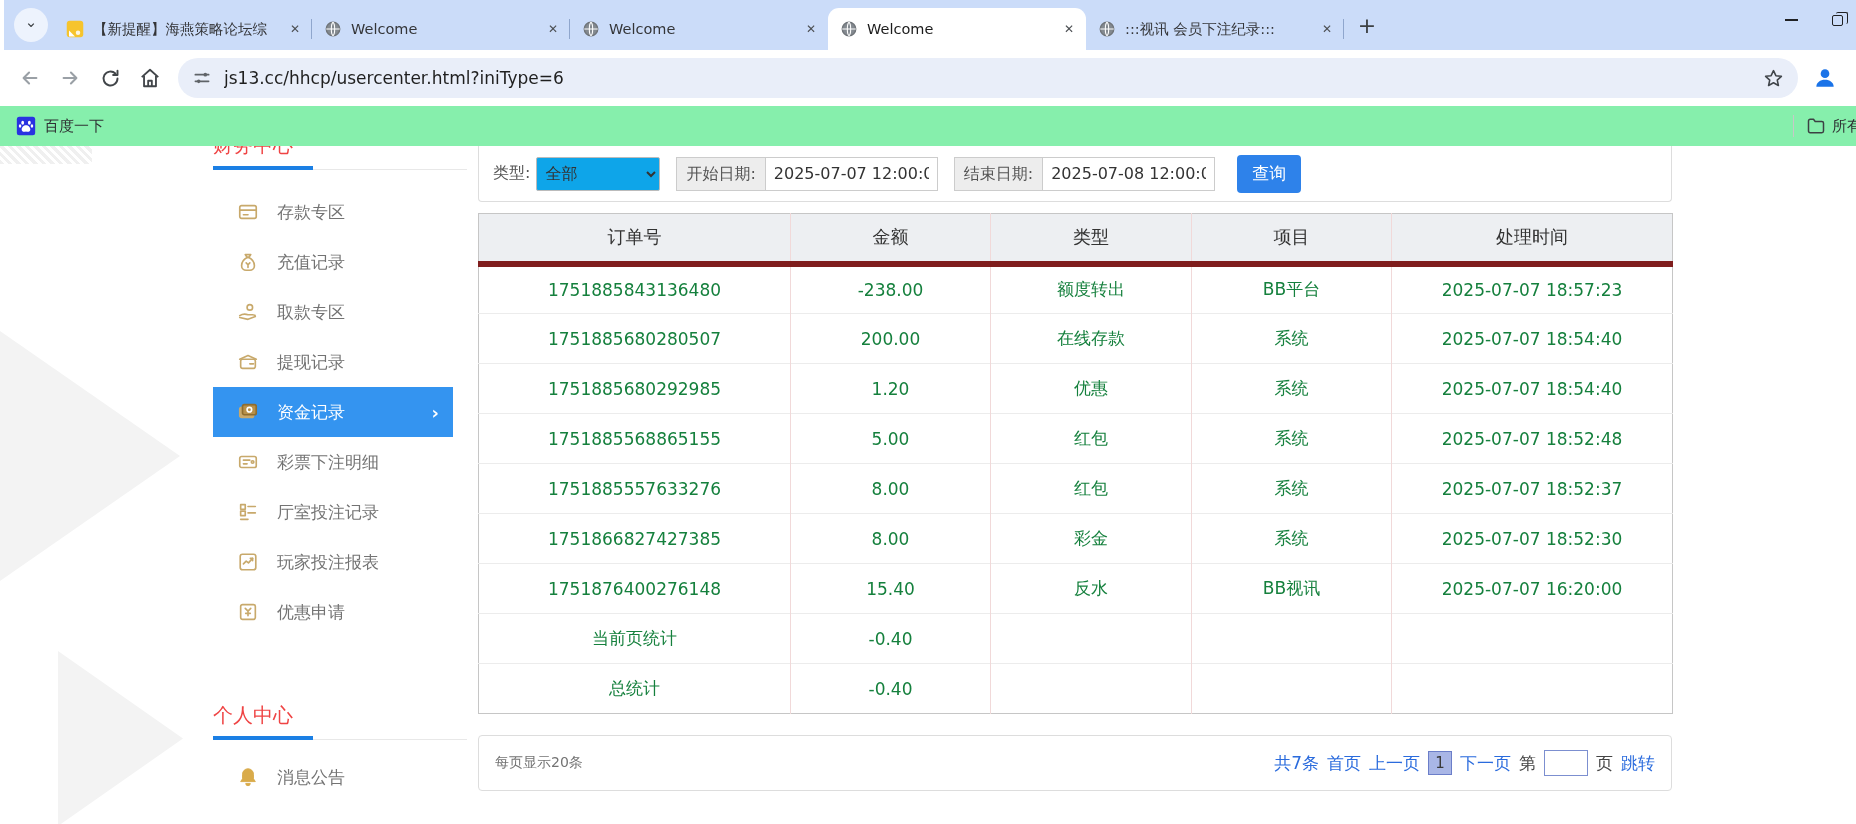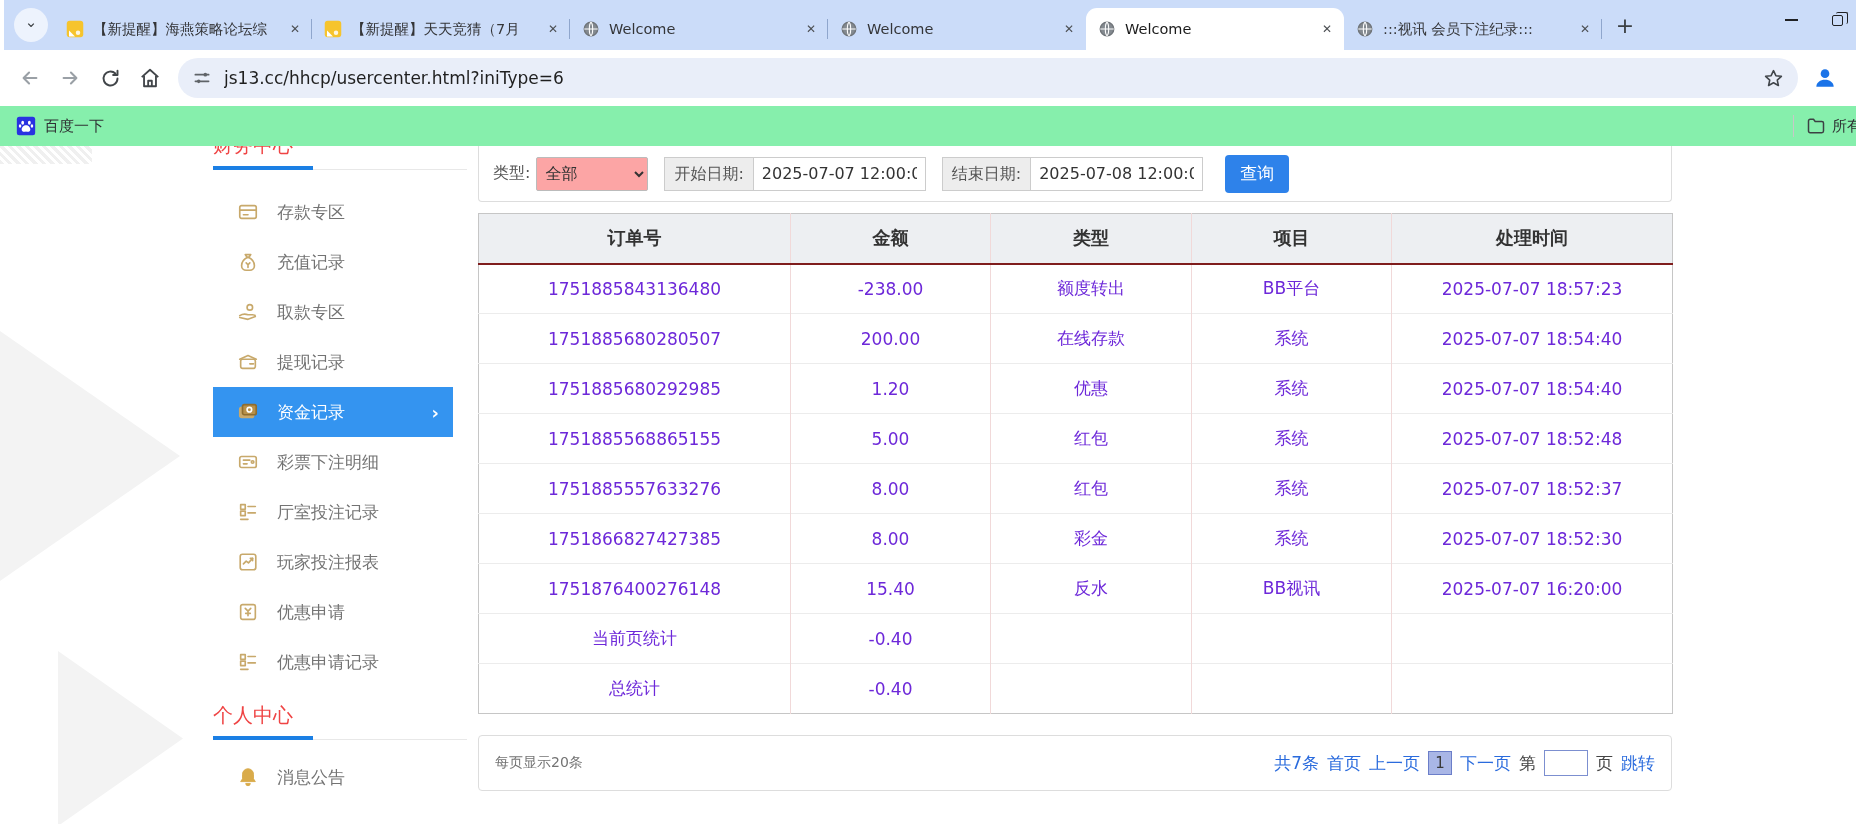--- a/index.html
+++ b/index.html
@@ -55,30 +55,30 @@
   .side-item{height:50px;display:flex;align-items:center;font-size:17px;color:#737373;cursor:pointer;}
   .side-item .sicon{width:22px;height:22px;margin:0 18px 0 24px;flex:none;}
   .side-item.active{background:#3494f0;color:#fff;width:240px;}
   .side-item.active .chev{margin-left:auto;margin-right:14px;color:#fff;font-size:18px;font-weight:bold;}
   .side-item.active .chev::after{content:"›";}
   .cut-item{position:absolute;left:0;top:664px;width:100%;height:14px;overflow:hidden;}
 
   .main{position:absolute;left:478px;top:0;width:1194px;}
   .filterbox{height:56px;border:1px solid #ddd;border-top:none;border-radius:0 0 4px 4px;display:flex;align-items:center;padding-left:14px;}
   .flabel{font-size:16px;color:#555;margin-right:6px;}
-  .fselect{width:112px;height:34px;font-size:16px;color:#333;border:1px solid #bbb;border-radius:2px;background:#fca5a5;padding:0 4px;font-family:inherit;}
+  .fselect{width:124px;height:34px;font-size:16px;color:#333;border:1px solid #bbb;border-radius:2px;background:#0ea5e9;padding:0 4px;font-family:inherit;}
   .fgroup{display:flex;align-items:center;margin-left:16px;}
   .fchip{height:34px;line-height:32px;padding:0 9px;background:#ededed;border:1px solid #ccc;font-size:16px;color:#555;white-space:nowrap;}
   .finput{width:172px;height:34px;border:1px solid #ccc;border-left:none;font-size:16px;color:#333;padding:0 8px;font-family:inherit;}
   .fquery{margin-left:22px;width:64px;height:38px;background:#2e82ea;color:#fff;font-size:17px;border:none;border-radius:4px;cursor:pointer;font-family:inherit;}
 
   table.records{margin-top:11px;width:100%;border-collapse:collapse;border:1px solid #c6c6c6;table-layout:fixed;}
-  .records th{height:50px;background:#edeff2;font-size:18px;color:#333;font-weight:bold;border-bottom:2px solid #7f1d1d;border-left:1px solid #f1d9d9;}
+  .records th{height:50px;background:#edeff2;font-size:18px;color:#333;font-weight:normal;border-bottom:6px solid #7f1d1d;border-left:1px solid #f1d9d9;}
   .records th:first-child{border-left:none;}
-  .records td{height:50px;text-align:center;font-size:17px;color:#6d28d9;border-left:1px solid #f1d9d9;border-top:1px solid #ececec;}
+  .records td{height:50px;text-align:center;font-size:17px;color:#15803d;border-left:1px solid #f1d9d9;border-top:1px solid #ececec;}
   .records td:first-child{border-left:none;}
   .records tr:first-child td{border-top:none;}
 
   .pagebox{margin-top:21px;height:56px;border:1px solid #ddd;border-radius:4px;display:flex;align-items:center;justify-content:space-between;padding:0 16px;}
   .psize{font-size:14px;color:#737373;}
   .pager{display:flex;align-items:center;gap:8px;font-size:17px;color:#444;}
   .plink{color:#2a6bdd;cursor:pointer;text-decoration:none;}
   .pcur{min-width:24px;height:24px;line-height:22px;text-align:center;background:#a9b6e6;border:1px solid #6b7ec9;color:#3a3a3a;font-size:15px;cursor:pointer;}
   .pjump{width:44px;height:26px;border:1px solid #7c8fd0;font-size:15px;text-align:center;font-family:inherit;}
 </style>
@@ -93,29 +93,20 @@
         <div class="tab">
     <span class="fav"><svg width="18" height="18" viewBox="0 0 24 24">
               <rect x="1" y="1" width="22" height="22" rx="4" fill="#f6c42d"></rect>
               <path d="M4 22 L4 14 L12 22 Z" fill="#fff"></path>
               <circle cx="16" cy="17" r="3" fill="#fff" opacity=".85"></circle>
             </svg></span>
     <span class="t-title">【新提醒】海燕策略论坛综</span>
     <span class="t-close"></span>
   </div>
         <div class="tab">
-    <span class="fav"><svg width="18" height="18" viewBox="0 0 24 24">
-              <rect x="1" y="1" width="22" height="22" rx="4" fill="#f6c42d"></rect>
-              <path d="M4 22 L4 14 L12 22 Z" fill="#fff"></path>
-              <circle cx="16" cy="17" r="3" fill="#fff" opacity=".85"></circle>
-            </svg></span>
-    <span class="t-title">【新提醒】天天竞猜（7月</span>
-    <span class="t-close"></span>
-  </div>
-        <div class="tab">
     <span class="fav"><svg width="18" height="18" viewBox="0 0 24 24" fill="none" stroke="#70757a" stroke-width="1.8">
               <circle cx="12" cy="12" r="9" fill="#848a90" stroke="none"></circle>
               <circle cx="12" cy="12" r="9" stroke="#70757a"></circle>
               <path d="M3 12h18M12 3c3 2.5 3 15.5 0 18M12 3c-3 2.5-3 15.5 0 18" stroke="#fff" stroke-width="1.4"></path>
             </svg></span>
     <span class="t-title">Welcome</span>
     <span class="t-close"></span>
   </div>
         <div class="tab no-sep">
     <span class="fav"><svg width="18" height="18" viewBox="0 0 24 24" fill="none" stroke="#70757a" stroke-width="1.8">
@@ -295,29 +286,20 @@
                 <path d="M17 8h-2.5M17 8v2.5"></path>
               </svg></span>
     <span class="slabel">玩家投注报表</span>
   </div>
           <div class="side-item">
     <span class="sicon"><svg width="22" height="22" viewBox="0 0 24 24" fill="none" stroke="#c8a96b" stroke-width="1.8" stroke-linejoin="round" stroke-linecap="round">
                 <rect x="4" y="4" width="16" height="16" rx="2"></rect>
                 <path d="M9 8l3 3 3-3M12 11v5M9.5 13.5h5"></path>
               </svg></span>
     <span class="slabel">优惠申请</span>
-  </div>
-          <div class="side-item">
-    <span class="sicon"><svg width="22" height="22" viewBox="0 0 24 24" fill="none" stroke="#c8a96b" stroke-width="1.8" stroke-linejoin="round" stroke-linecap="round">
-                <rect x="4" y="4" width="5" height="5"></rect>
-                <path d="M12 6h8"></path>
-                <rect x="4" y="11" width="5" height="5"></rect>
-                <path d="M12 13h8M4 20h8"></path>
-              </svg></span>
-    <span class="slabel">优惠申请记录</span>
   </div>
         </div>
       <div class="sec-title" style="top:556px;">个人中心</div>
       <div class="sec-line" style="top:593px;"></div>
       <div class="sec-line-blue" style="top:590px;"></div>
       <div class="side-items2">
           <div class="side-item">
     <span class="sicon"><svg width="22" height="22" viewBox="0 0 24 24" fill="#d9ab4a" stroke="#d9ab4a" stroke-linejoin="round">
                 <path d="M12 3a6 6 0 0 0-6 6v5l-2 3h16l-2-3V9a6 6 0 0 0-6-6z"></path>
                 <path d="M9.5 19a2.5 2.5 0 0 0 5 0z"></path>

